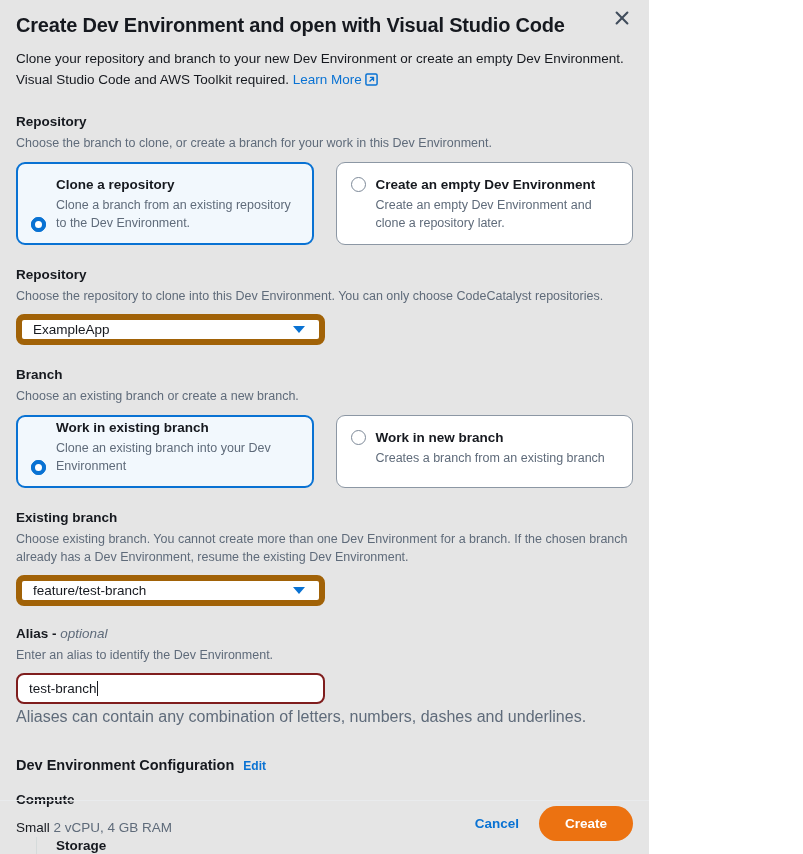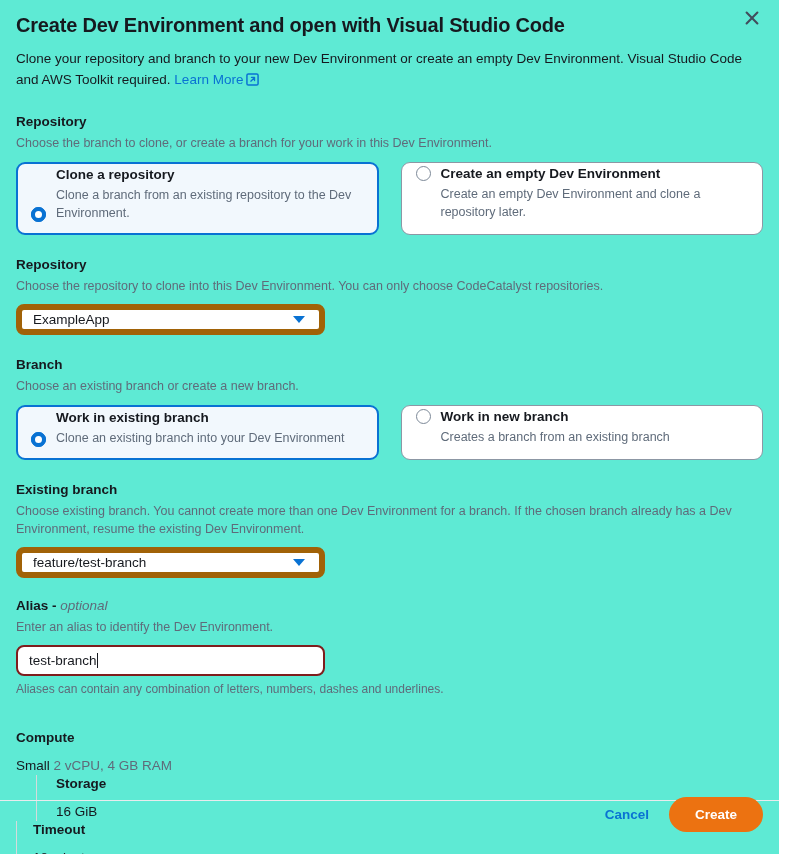--- a/index.html
+++ b/index.html
@@ -4,21 +4,21 @@
 <style>
   * { box-sizing: border-box; }
   html, body {
     margin: 0; padding: 0;
     width: 803px; height: 854px;
     background: #ffffff;
     font-family: "Liberation Sans", sans-serif;
     color: #16191f;
     overflow: hidden;
   }
-  .modal { position: relative; width: 779px; height: 854px; background: #5eead4; }
+  .modal { position: relative; width: 649px; height: 854px; background: #e5e5e5; }
 
   
   .header { padding: 8px 16px 0 16px; }
   .title {
     font-size: 20px; font-weight: bold; letter-spacing: -0.2px;
     color: #16191f; line-height: 28px; margin: 0; padding-top: 3px;
   }
   .close-btn {
     position: absolute; top: 6px; right: 14px;
     width: 26px; height: 26px; border: none; background: transparent;
@@ -37,21 +37,21 @@
   .section.tight { margin-top: 19px; }
   .sec-label { font-size: 13.5px; font-weight: bold; color: #16191f; line-height: 18px; }
   .sec-label .opt { font-weight: normal; font-style: italic; color: #5f6b7a; }
   .sec-desc { font-size: 12.5px; color: #5f6b7a; line-height: 18px; margin-top: 3px; max-width: 772px; }
 
   
   .card-row { display: flex; gap: 22px; margin-top: 10px; }
   .card {
     flex: 1 1 0; min-width: 0;
     border: 1px solid #8c97a4; border-radius: 9px;
-    background: #ffffff; padding: 1px 14px 12px 14px;
+    background: #ffffff; padding: 12px 14px 12px 14px;
     display: flex; gap: 10px; cursor: pointer;
   }
   .card.selected { border: 2px solid #0972d3; background: #f2f8fd; padding: 1px 13px 11px 13px; align-items: flex-end; }
   .radio {
     flex: 0 0 auto; width: 15px; height: 15px; border-radius: 50%;
     border: 1.6px solid #7d8998; background: #fff; margin-top: 2px;
     position: relative;
   }
   .card.selected .radio { border: 4px solid #0972d3; background: #fff; box-shadow: 0 0 0 0 transparent; }
   .card.selected .radio::after {
@@ -68,40 +68,40 @@
     background: #fff; display: flex; align-items: center;
     padding: 0 11px; margin-top: 9px; cursor: pointer;
     font-size: 13.5px; color: #16191f;
   }
   .select { border: 6px solid #a16207; justify-content: space-between; }
   .textinput { border: 2px solid #7f1d1d; cursor: text; }
   .caret { width: 0; height: 0; border-left: 6px solid transparent; border-right: 6px solid transparent;
            border-top: 7px solid #0972d3; margin-right: 2px; }
   .caretbox { display: flex; align-items: center; justify-content: center; width: 16px; }
   .cursor { display: inline-block; width: 1px; height: 15px; background: #16191f; vertical-align: -3px; }
-  .hint { font-size: 12px; color: #5f6b7a; margin-top: 5px; line-height: 16px; }
+  .hint { font-size: 16px; color: #5f6b7a; margin-top: 5px; line-height: 16px; }
 
   
   .config { margin-top: 32px; }
   .config-head { display: flex; align-items: baseline; gap: 9px; }
   .config-title { font-size: 14.5px; font-weight: bold; color: #16191f; }
   .edit-link { font-size: 12px; font-weight: bold; color: #0972d3; cursor: pointer; }
   .cols { display: flex; margin-top: 18px; flex-direction: column; }
   .col { padding-left: 0; }
   .col.c1 { width: 270px; }
   .col.c2 { width: 270px; border-left: 1px solid #d5dbdb; padding-left: 19px; margin-left: 20px; }
   .col.c3 { width: 240px; border-left: 1px solid #d5dbdb; padding-left: 16px; }
   .col-head { font-size: 13.5px; font-weight: bold; color: #16191f; line-height: 18px; }
   .col-val { font-size: 13.5px; color: #16191f; line-height: 18px; margin-top: 10px; }
   .col-val .muted { color: #5f6b7a; }
 
   
   .footer-divider { position: absolute; left: 0; right: 0; bottom: 53px; height: 1px; background: #e9ebed; }
   .footer {
-    position: absolute; left: 0; right: 0; bottom: 13px; height: 53px;
+    position: absolute; left: 0; right: 0; bottom: 4px; height: 53px;
     display: flex; align-items: center; justify-content: flex-end;
     gap: 6px; padding-right: 16px;
   }
   .btn-cancel {
     background: transparent; border: none; cursor: pointer;
     color: #0972d3; font-weight: bold; font-size: 13.5px;
     padding: 8px 14px; font-family: inherit;
   }
   .btn-create {
     background: #ec7211; border: none; border-radius: 18px; cursor: pointer;
@@ -199,20 +199,24 @@
       <div class="sec-label"><span>Alias - </span><span class="opt">optional</span></div>
       <div class="sec-desc">Enter an alias to identify the Dev Environment.</div>
       <div class="textinput">
         <span>test-branch</span>
           <span class="cursor"></span>
       </div>
       <div class="hint">Aliases can contain any combination of letters, numbers, dashes and underlines.</div>
     </div>
 
     <div class="config">
+      <div class="config-head">
+        <span class="config-title">Dev Environment Configuration</span>
+        <span class="edit-link">Edit</span>
+      </div>
       <div class="cols">
         <div class="col c1">
           <div class="col-head">Compute</div>
           <div class="col-val"><span>Small</span><span class="muted"> 2 vCPU, 4 GB RAM</span></div>
         </div>
         <div class="col c2">
           <div class="col-head">Storage</div>
           <div class="col-val">16 GiB</div>
         </div>
         <div class="col c3">

